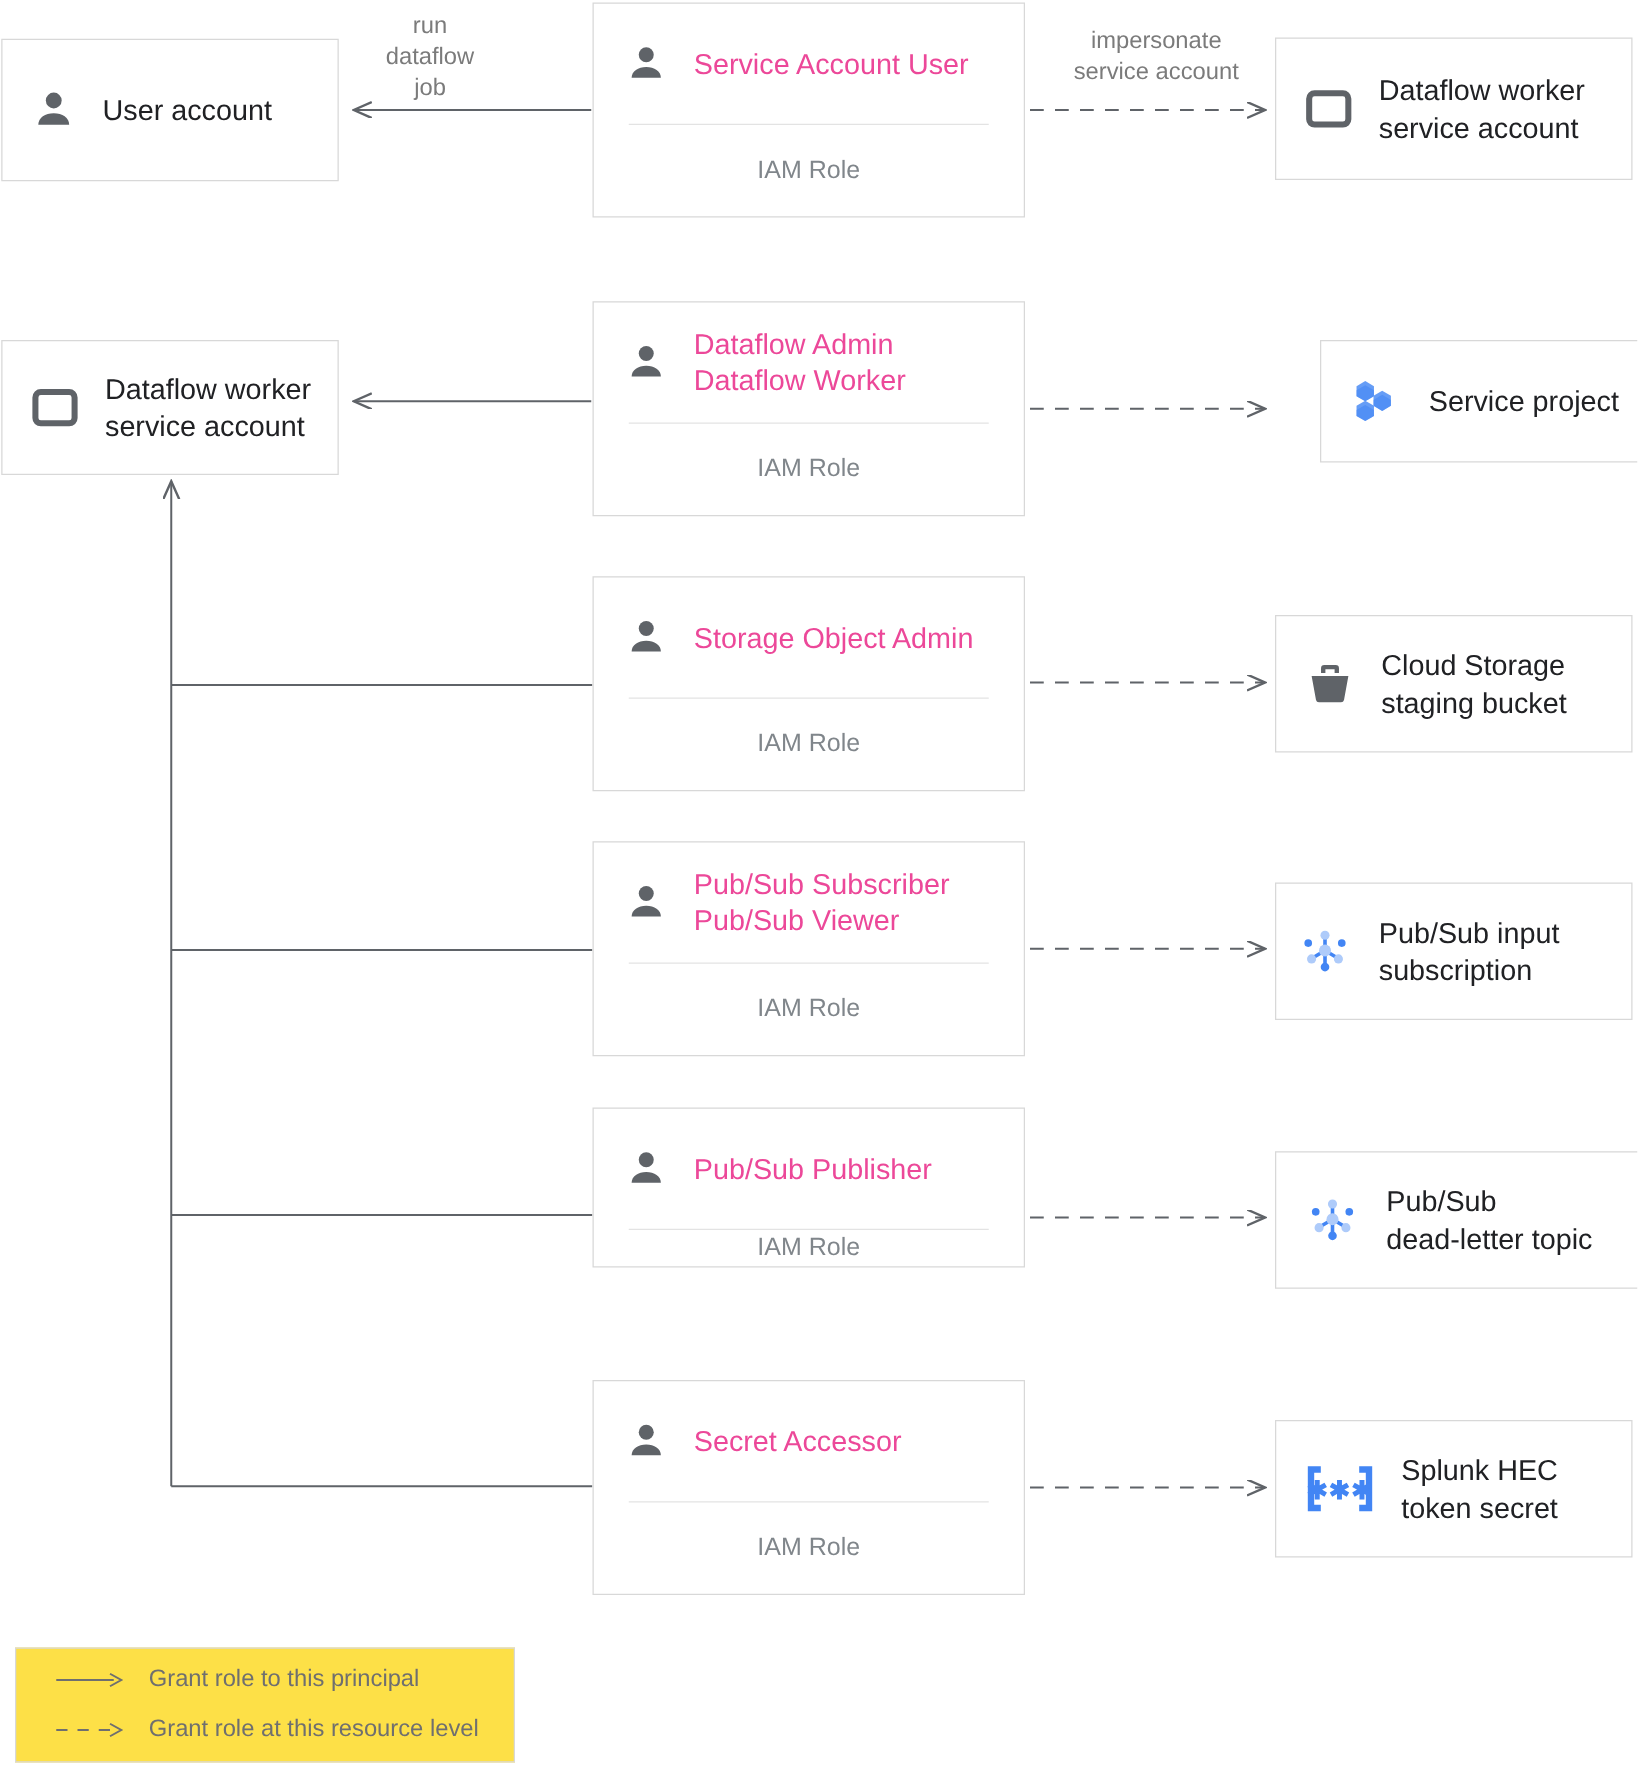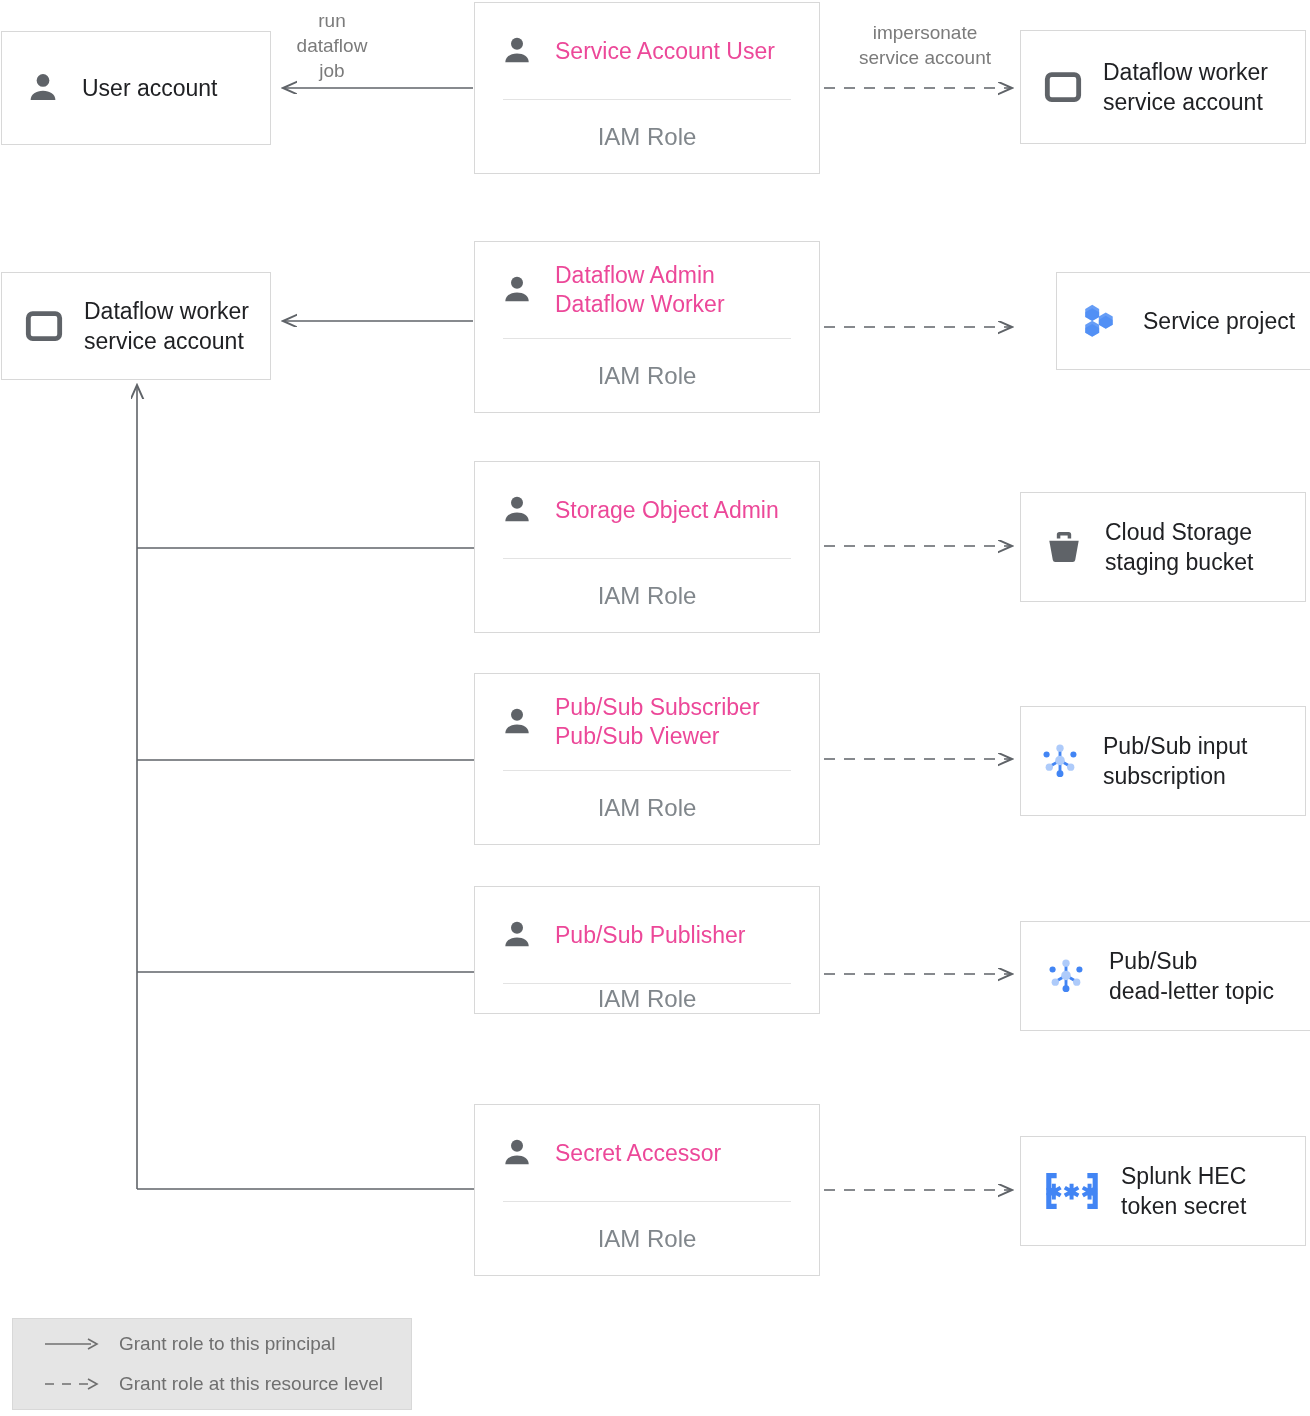--- a/index.html
+++ b/index.html
@@ -67,21 +67,21 @@
     background: #e3e3e3;
     margin: 0 28px;
   }
   .role-bottom {
     flex: 1 1 auto;
     display: flex;
     align-items: center;
     justify-content: center;
   }
   .role-sub {
-    font-size: 24px;
+    font-size: 20px;
     color: #80868b;
   }
 
   
   .icon {
     flex: 0 0 auto;
     display: inline-flex;
     align-items: center;
     justify-content: center;
   }
@@ -103,21 +103,21 @@
 
   
   #legend {
     position: absolute;
     left: 12px;
     top: 1318px;
     width: 400px;
     height: 92px;
     box-sizing: border-box;
     border: 1px solid #d8d8d8;
-    background: #e5e5e5;
+    background: #fde047;
     display: flex;
     flex-direction: column;
     justify-content: center;
     padding-left: 30px;
   }
   .legend-row {
     display: flex;
     align-items: center;
     height: 40px;
   }
@@ -155,21 +155,21 @@
     <line x1="137" y1="760" x2="474" y2="760" stroke="#5f6368" stroke-width="1.6"></line>
     <line x1="137" y1="972" x2="474" y2="972" stroke="#5f6368" stroke-width="1.6"></line>
     <line x1="137" y1="1189" x2="474" y2="1189" stroke="#5f6368" stroke-width="1.6"></line>
 
     <line x1="824" y1="546" x2="1012" y2="546" stroke="#5f6368" stroke-width="1.6" stroke-dasharray="11 9" marker-end="url(#arrow)"></line>
     <line x1="824" y1="759" x2="1012" y2="759" stroke="#5f6368" stroke-width="1.6" stroke-dasharray="11 9" marker-end="url(#arrow)"></line>
     <line x1="824" y1="974" x2="1012" y2="974" stroke="#5f6368" stroke-width="1.6" stroke-dasharray="11 9" marker-end="url(#arrow)"></line>
     <line x1="824" y1="1190" x2="1012" y2="1190" stroke="#5f6368" stroke-width="1.6" stroke-dasharray="11 9" marker-end="url(#arrow)"></line>
   </svg>
 
-  <div class="edge-label" style="left:272px;top:8px;width:120px;">run
+  <div class="edge-label" style="left:284px;top:8px;width:120px;">run
 dataflow
 job</div>
   <div class="edge-label" style="left:840px;top:20px;width:170px;">impersonate
 service account</div>
 
   <div class="box entity" style="left:1px;top:31px;width:270px;height:114px;">
     <span class="icon">
       <svg width="38" height="38" viewBox="0 0 24 24">
         <circle cx="12" cy="7.2" r="4" fill="#5f6368"></circle>
         <path d="M4.2 19.5c0-3.6 3.5-5.8 7.8-5.8s7.8 2.2 7.8 5.8z" fill="#5f6368"></path>

